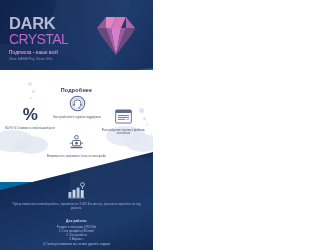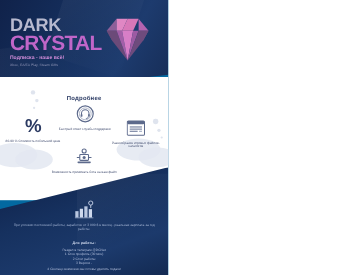--- a/index.html
+++ b/index.html
@@ -52,22 +52,22 @@
   .brand-l1 {
     font-size: 16.5px;
     font-weight: bold;
     letter-spacing: -0.3px;
     line-height: 15px;
     color: #b7b9cf;
     margin: 0;
     white-space: nowrap;
   }
   .brand-l2 {
-    font-size: 19px;
-    font-weight: bold;
+    font-size: 14px;
+    font-weight: normal;
     letter-spacing: -0.6px;
     line-height: 15px;
     color: #c066c9;
     margin: 1px 0 0 0;
     white-space: nowrap;
   }
   .brand-tag {
     font-size: 4.6px;
     font-weight: bold;
     color: #d58fdd;

